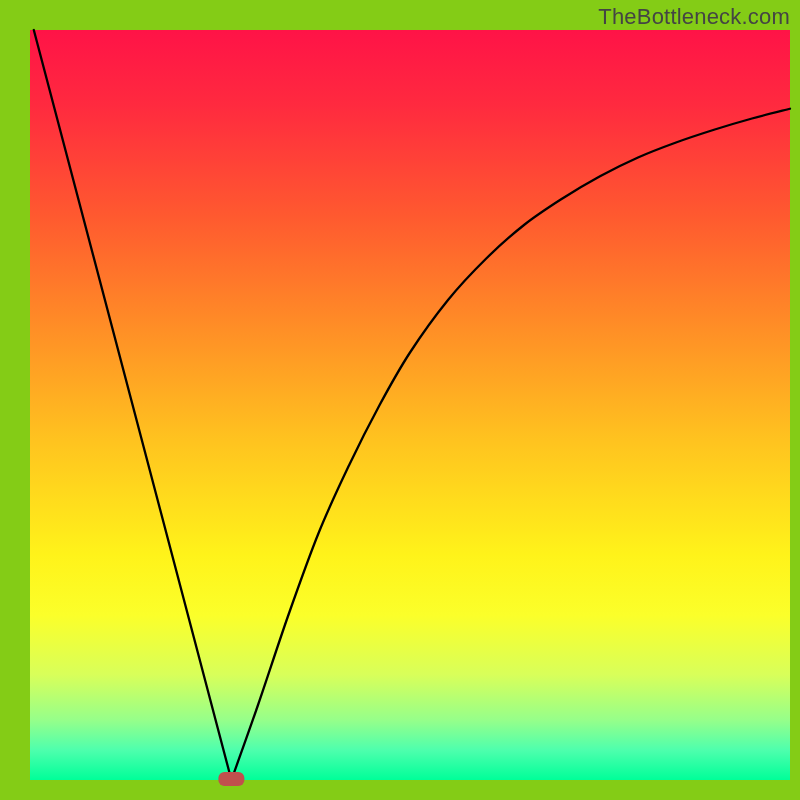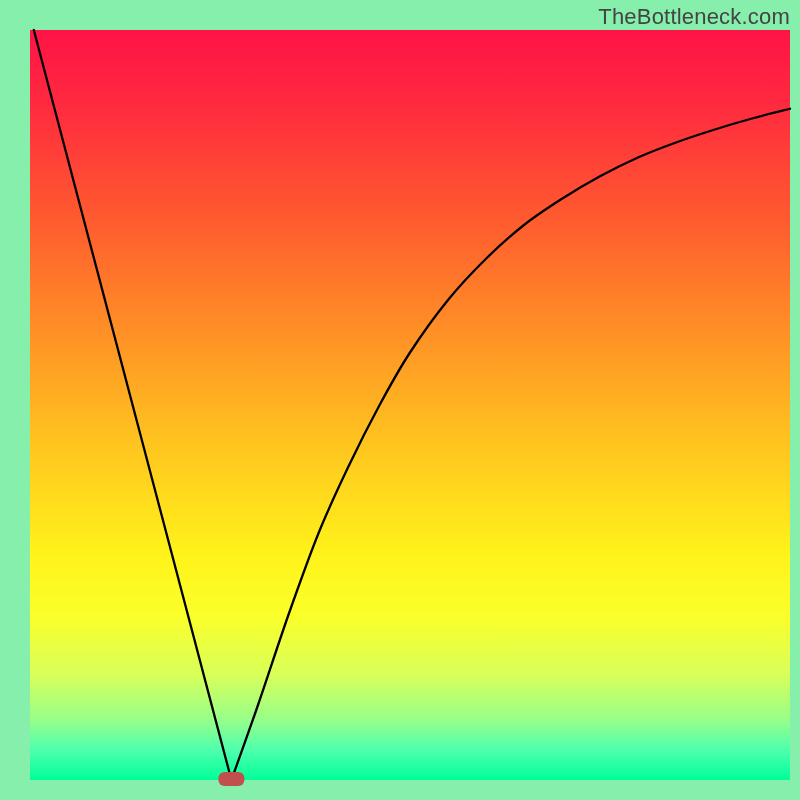--- a/index.html
+++ b/index.html
@@ -8,21 +8,21 @@
     width: 800px;
     height: 800px;
     overflow: hidden;
     background: #000;
     font-family: Arial, Helvetica, sans-serif;
   }
   .frame {
     position: relative;
     width: 800px;
     height: 800px;
-    background: #86efac;
+    background: #84cc16;
   }
   .attribution {
     position: absolute;
     top: 4px;
     right: 10px;
     color: #444;
     font-size: 22px;
     font-weight: 500;
     letter-spacing: 0.2px;
     z-index: 10;

